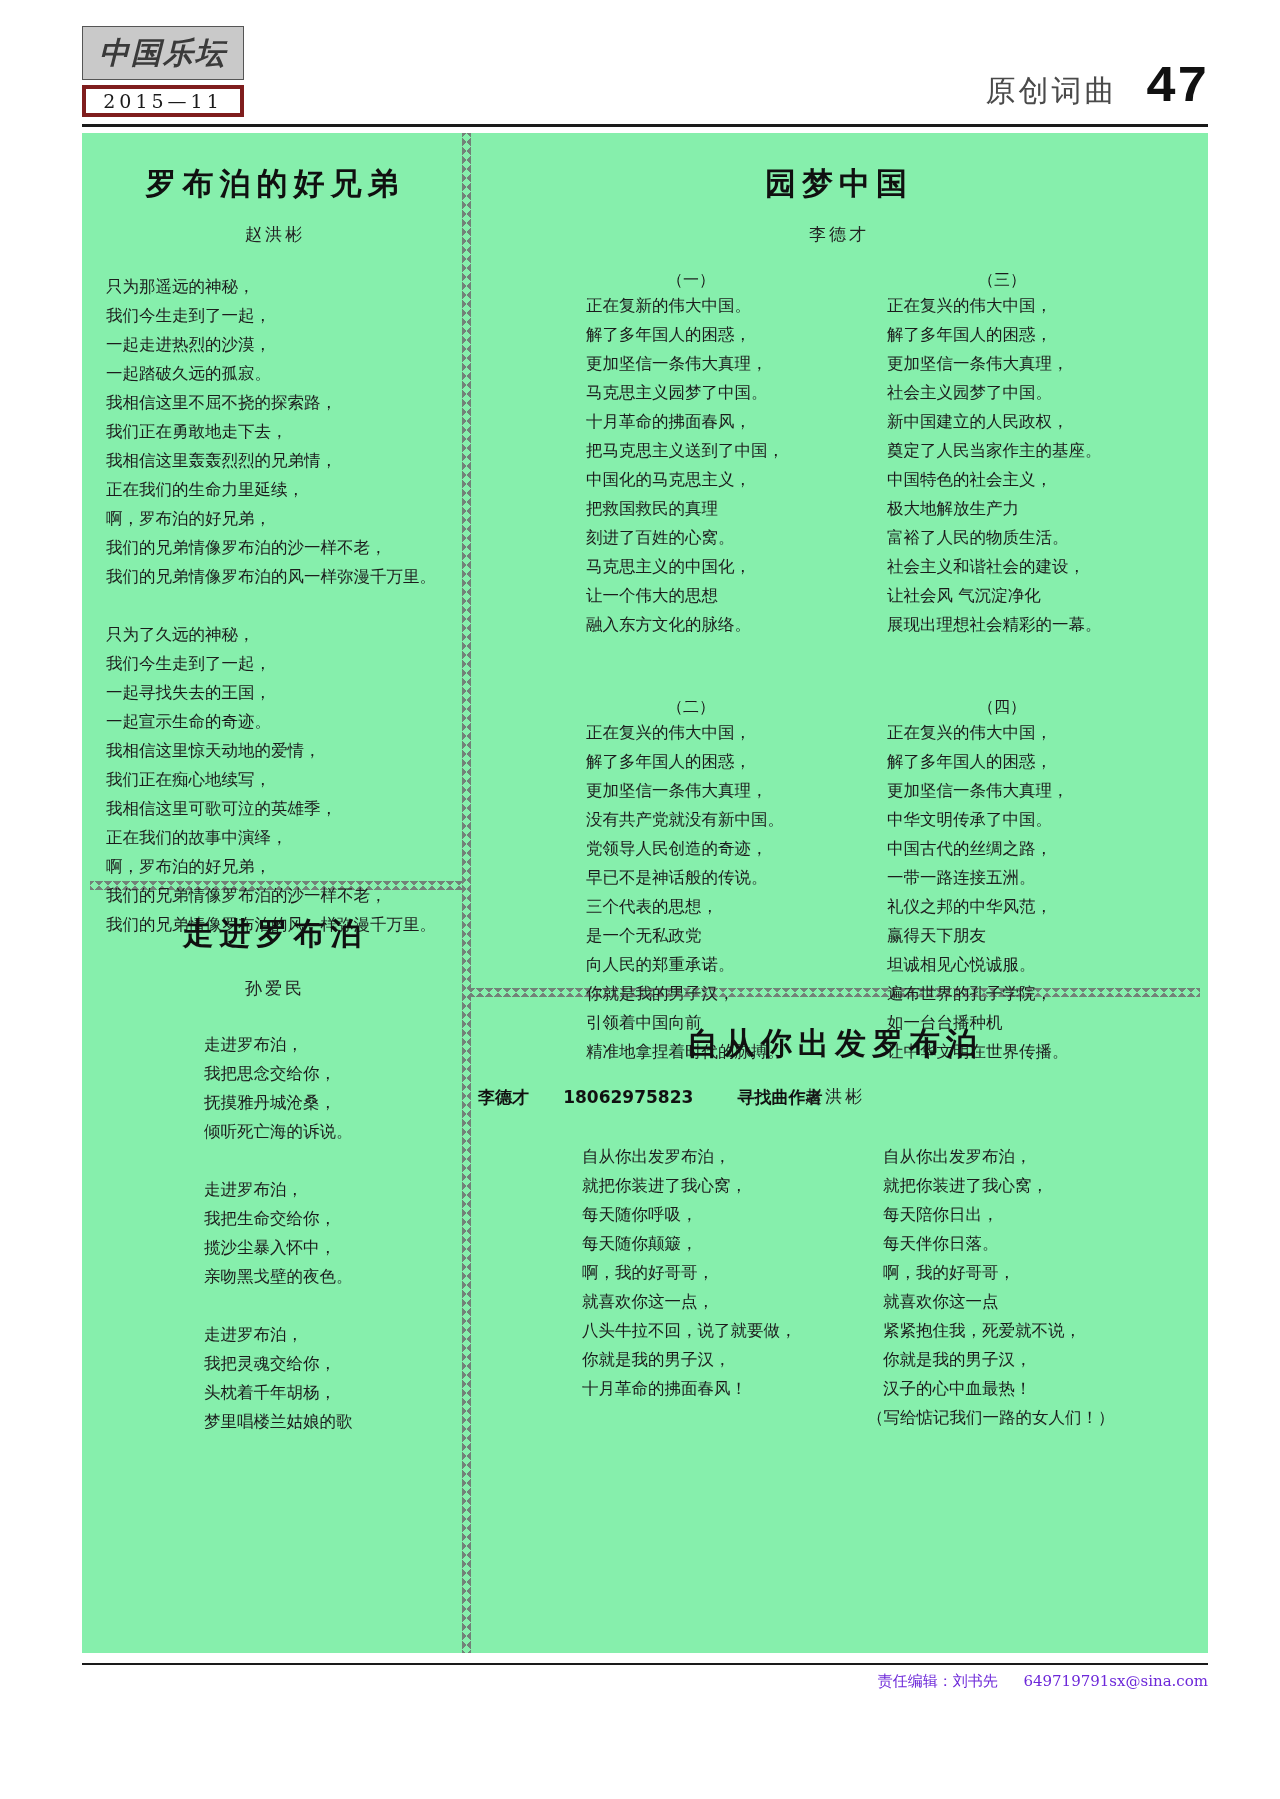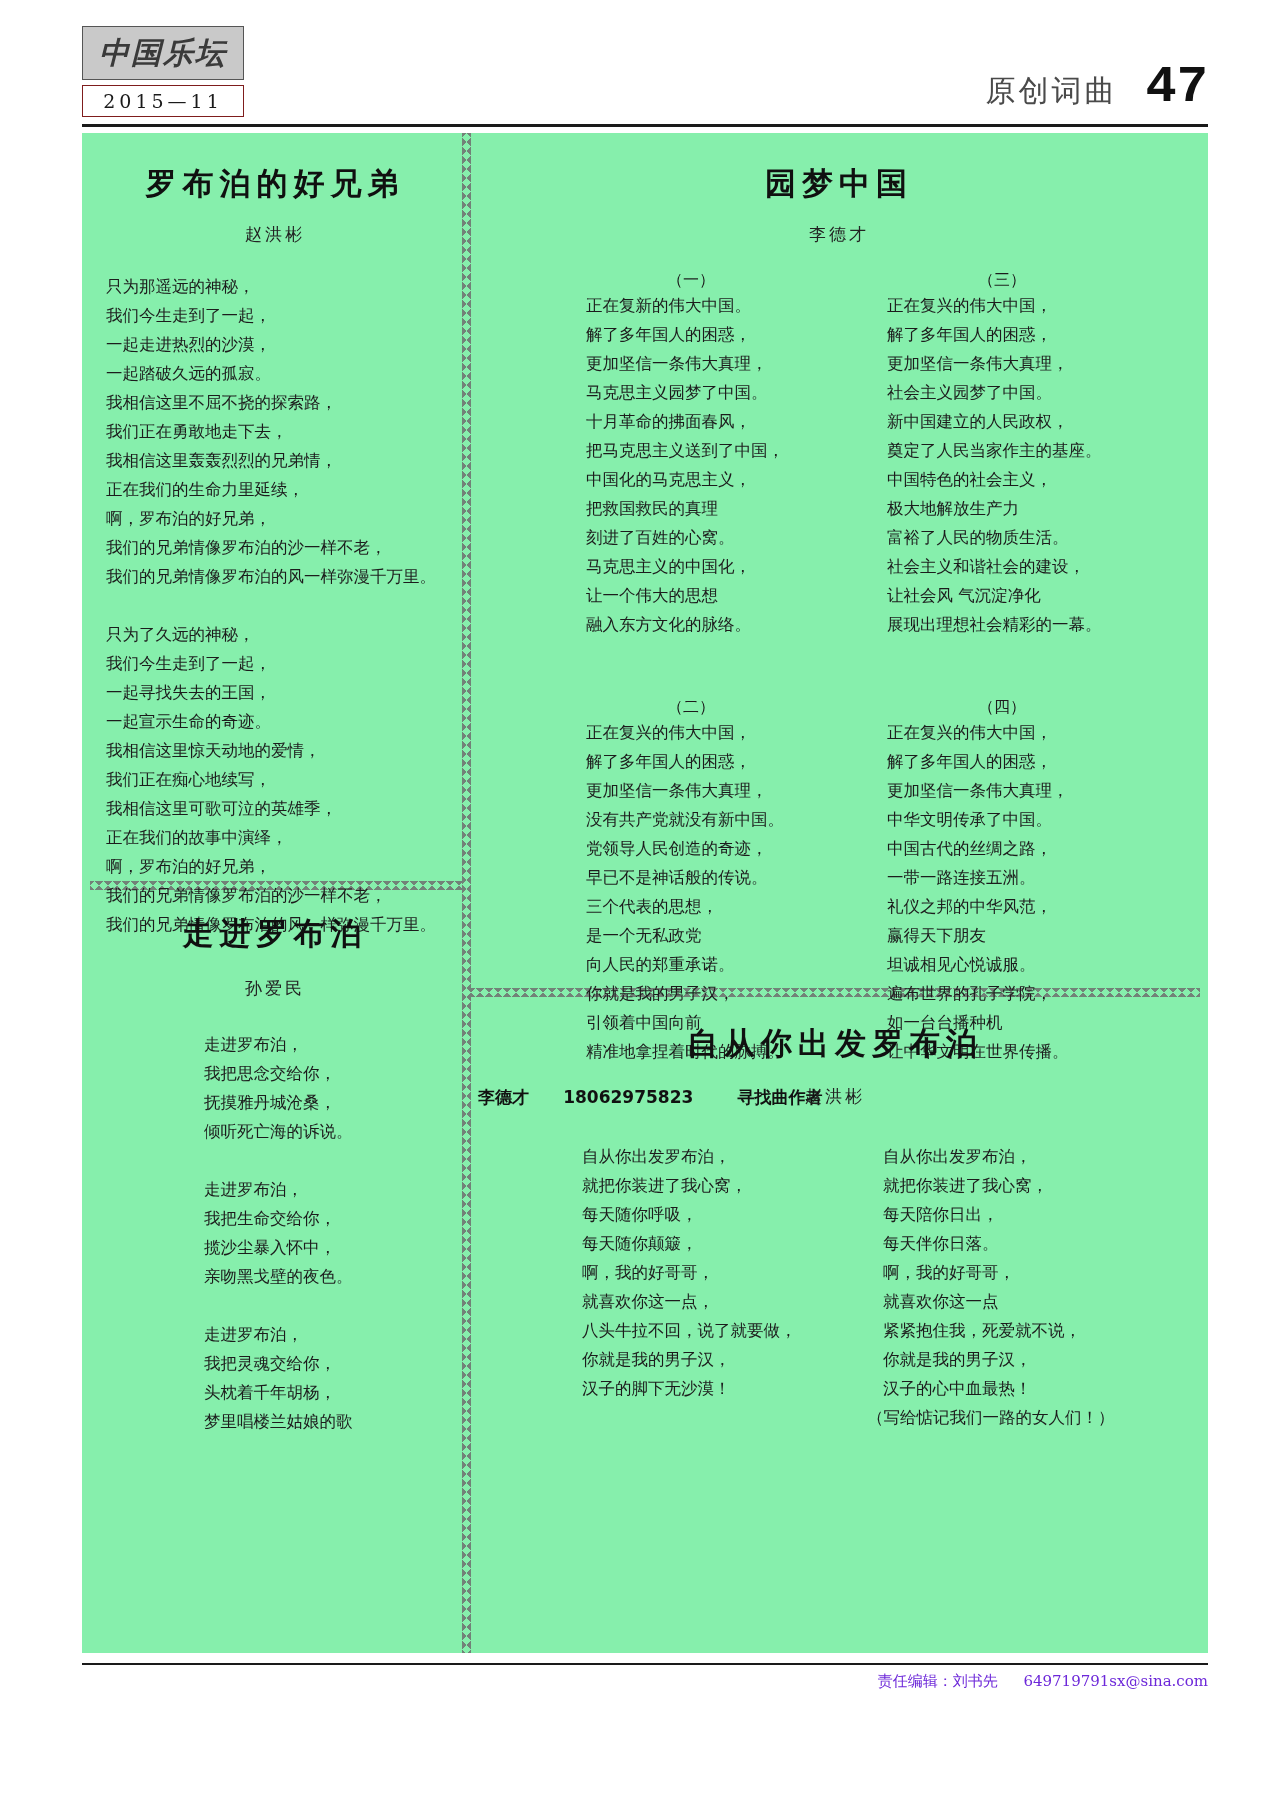--- a/index.html
+++ b/index.html
@@ -39,21 +39,21 @@
     font-size: 30px;
     font-weight: bold;
     font-style: italic;
     letter-spacing: 2px;
     color: #3a3a3a;
     box-sizing: border-box;
   }
   .logo-date {
     margin-top: 5px;
     height: 32px;
-    border: 1px solid #7f1d1d;
+    border: 4px solid #7f1d1d;
     display: flex;
     align-items: center;
     justify-content: center;
     font-family: "DejaVu Serif", "Liberation Serif", serif;
     font-size: 19px;
     letter-spacing: 4px;
     color: #1a1a1a;
     box-sizing: border-box;
   }
   .header-right {
@@ -366,21 +366,21 @@
     <div style="margin-top:34px;display:flex;">
       <div style="width:50%;padding-left:108px;box-sizing:border-box;">
         <div class="lyric-line">自从你出发罗布泊，</div>
         <div class="lyric-line">就把你装进了我心窝，</div>
         <div class="lyric-line">每天随你呼吸，</div>
         <div class="lyric-line">每天随你颠簸，</div>
         <div class="lyric-line">啊，我的好哥哥，</div>
         <div class="lyric-line">就喜欢你这一点，</div>
         <div class="lyric-line">八头牛拉不回，说了就要做，</div>
         <div class="lyric-line">你就是我的男子汉，</div>
-        <div class="lyric-line">汉子的脚下无沙漠！</div>
+        <div class="lyric-line">十月革命的拂面春风！</div>
       </div>
       <div style="width:50%;padding-left:48px;box-sizing:border-box;">
         <div class="lyric-line">自从你出发罗布泊，</div>
         <div class="lyric-line">就把你装进了我心窝，</div>
         <div class="lyric-line">每天陪你日出，</div>
         <div class="lyric-line">每天伴你日落。</div>
         <div class="lyric-line">啊，我的好哥哥，</div>
         <div class="lyric-line">就喜欢你这一点</div>
         <div class="lyric-line">紧紧抱住我，死爱就不说，</div>
         <div class="lyric-line">你就是我的男子汉，</div>

